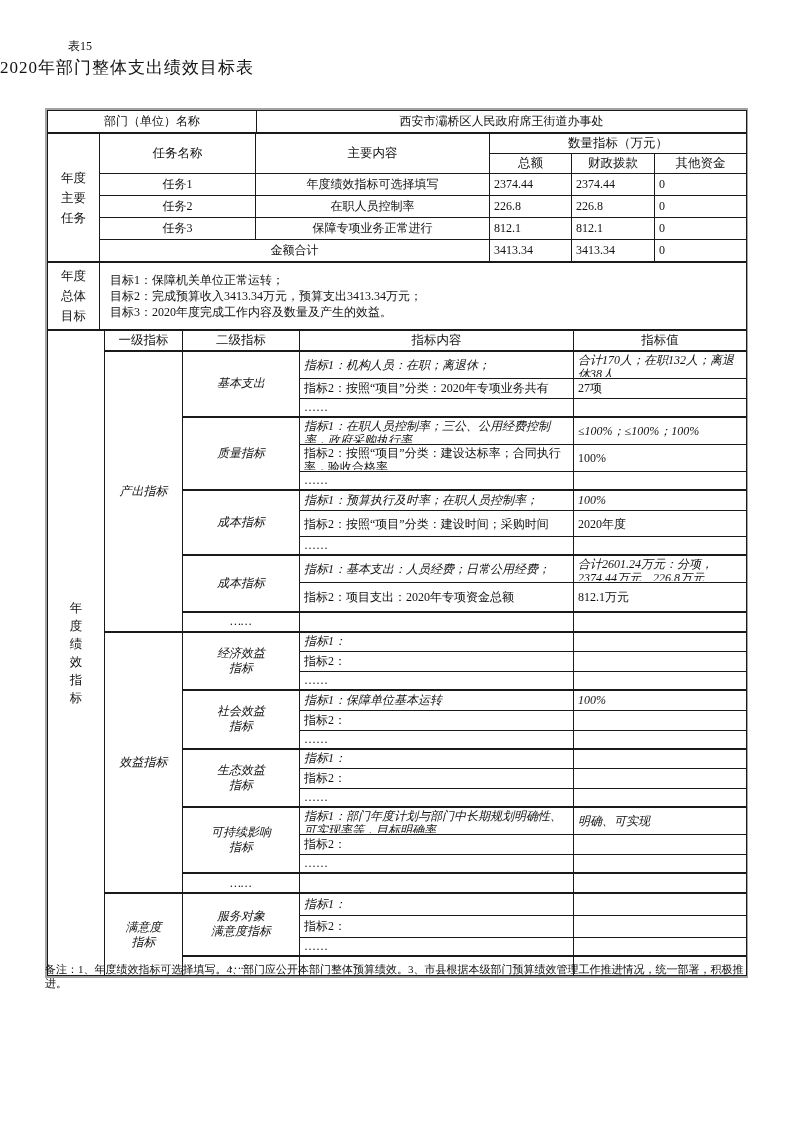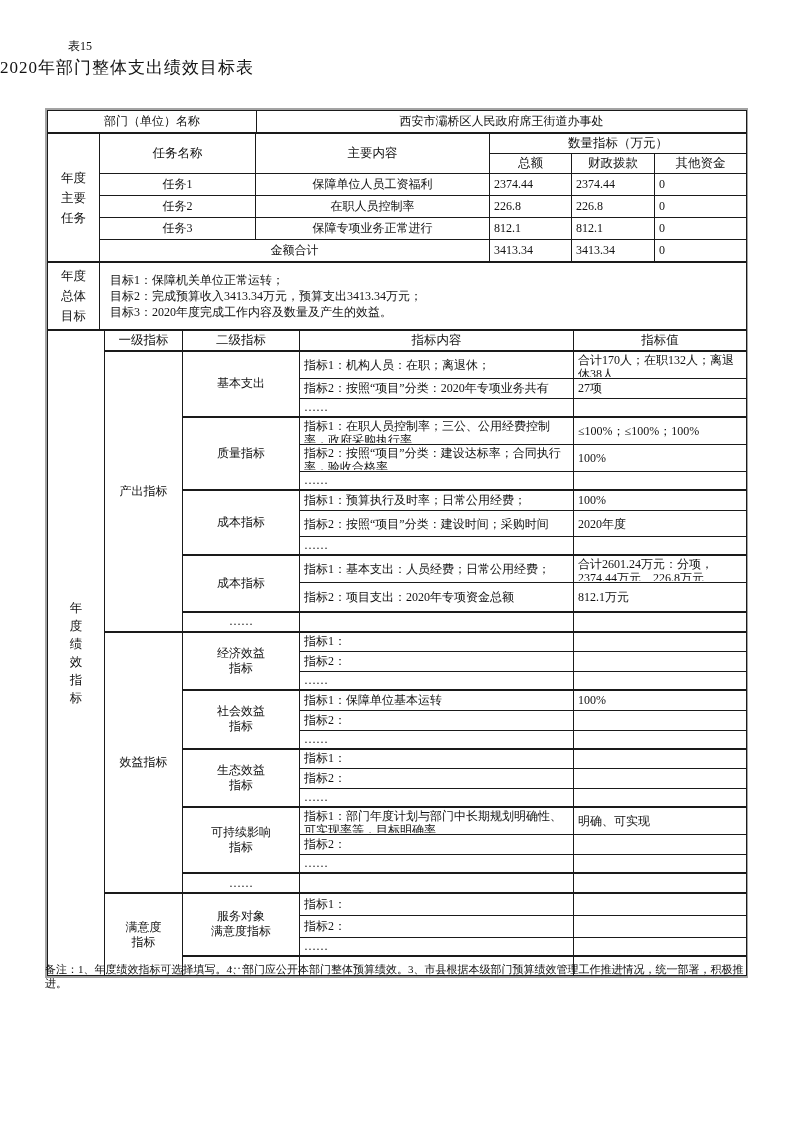--- a/index.html
+++ b/index.html
@@ -11,21 +11,21 @@
   .tablewrap{position:absolute;left:45px;top:108px;width:699px;border:2px solid #a3a3a3;}
   table{border-collapse:collapse;table-layout:fixed;width:699px;}
   td{border:1px solid #1a1a1a;font-size:12px;padding:1px 4px;vertical-align:middle;
      overflow:hidden;line-height:15px;}
   .c{text-align:center;}
   .rot{text-align:center;white-space:pre-line;line-height:20px;font-size:12.5px;padding:0 2px;}
   .pre{white-space:pre-line;margin-top:17px;}
   .goal{line-height:16px;padding-left:10px;}
   .clipwrap{max-height:24px;overflow:hidden;line-height:14px;}
   .one{line-height:14px;}
-  .gt td{border-top-width:2px;}
+  .gt td{border-top-width:2px;font-style:italic;}
   .vhead td{font-size:12.5px;}
   .note{position:absolute;left:45px;top:962px;width:720px;font-size:11px;line-height:14px;}
 </style>
 </head>
 <body>
 
 <div class="page">
   <div class="tag">表15</div>
   <div class="title">2020年部门整体支出绩效目标表</div>
 
@@ -62,21 +62,21 @@
         <td class="c" rowspan="2">主要内容</td>
         <td class="c" colspan="3">数量指标（万元）</td>
       </tr>
       <tr style="height:20px" class="vhead">
         <td class="c">总额</td>
         <td class="c">财政拨款</td>
         <td class="c">其他资金</td>
       </tr>
       <tr style="height:22px">
         <td class="c">任务1</td>
-        <td class="c">保障单位人员工资福利</td>
+        <td class="c">年度绩效指标可选择填写</td>
         <td>2374.44</td>
         <td>2374.44</td>
         <td>0</td>
       </tr>
       <tr style="height:22px">
         <td class="c">任务2</td>
         <td class="c">在职人员控制率</td>
         <td>226.8</td>
         <td>226.8</td>
         <td>0</td>
@@ -175,21 +175,21 @@
               <div class="clipwrap">100%</div>
             </td>
       </tr>
       <tr style="height:18px">
         <td>……</td>
         <td></td>
       </tr>
       <tr style="height:21px" class="gt">
         <td class="c pre" rowspan="3">成本指标</td>
         <td>
-              <div class="one">指标1：预算执行及时率；日常公用经费；</div>
+              <div class="one">指标1：预算执行及时率；在职人员控制率；</div>
             </td>
         <td>
               <div class="one">100%</div>
             </td>
       </tr>
       <tr style="height:26px">
         <td>
               <div class="clipwrap">指标2：按照“项目”分类：建设时间；采购时间</div>
             </td>
         <td>

